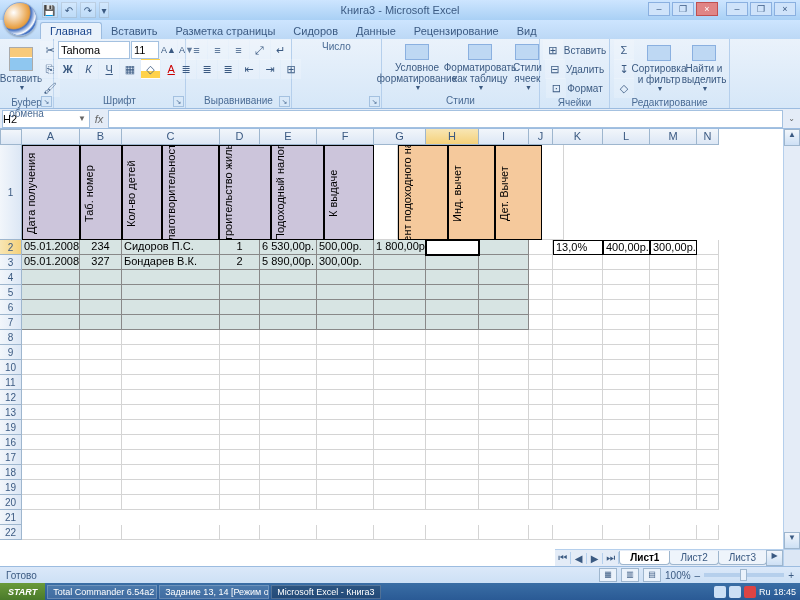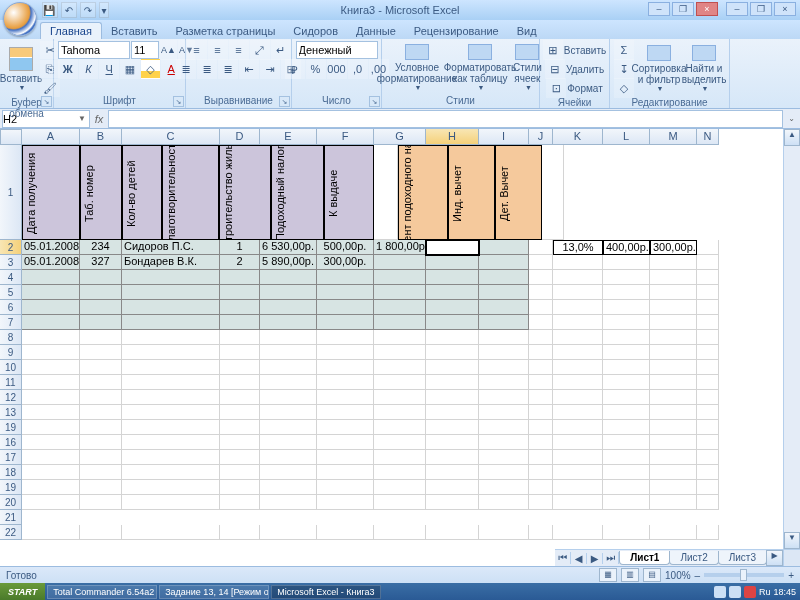--- a/index.html
+++ b/index.html
@@ -56,21 +56,21 @@
   .rowh { width:22px; background:linear-gradient(90deg,#f2f6fb,#dce7f5); border-right:1px solid #9eb6ce; border-bottom:1px solid #9eb6ce; text-align:center; font-size:10px; color:#3b5a82;}
   .rowh.sel { background:linear-gradient(90deg,#f8e6b4,#f5d17a);}
   .cell { border-right:1px solid #d4d4d4; border-bottom:1px solid #d4d4d4; font-size:11px; padding:0 2px; overflow:hidden; white-space:nowrap; color:#000; background:#fff;}
   .cell.hdr { background:#ccc5db; border:1px solid #000; font-weight:normal; }
   .cell.hdrK { background:#f5c99c; border:1px solid #000;}
   .cell.data { background:#d7e4e3; border-right:1px solid #888; border-bottom:1px solid #888;}
   .cell.dataK { background:#fff; border:1px solid #000;}
   .cell.emptyd { background:#d7e4e3; border-right:1px solid #888; border-bottom:1px solid #888;}
   .vert { writing-mode: vertical-rl; transform: rotate(180deg); text-align:center; display:flex; align-items:center; justify-content:center; height:95px; font-size:11px;}
   .cell.active { background:#fff; outline:2px solid #000; outline-offset:-1px; position:relative; z-index:2;}
-  .right { text-align:center;}
+  .right { text-align:left;}
   .center { text-align:center;}
 
   .vscroll { position:absolute; top:0; right:0; width:17px; bottom:17px; background:#e4ecf7; border-left:1px solid #b5cfec;}
   .vscroll .sbtn, .hscroll .sbtn { background:linear-gradient(#f2f6fb,#cde0f5); border:1px solid #9eb6ce; text-align:center; font-size:8px; color:#3b5a82;}
   .vscroll .sbtn { height:17px; width:100%;}
   .hscroll { position:absolute; bottom:0; height:17px; right:17px; background:#e4ecf7; border-top:1px solid #b5cfec; display:flex;}
   .sheet-tabs { display:flex; align-items:center; font-size:10px;}
   .sheet-tabs .nav { width:16px; text-align:center; border-right:1px solid #b5cfec; color:#3b5a82;}
   .stab { padding:1px 10px; background:#eef4fb; border:1px solid #9eb6ce; border-top:none; margin-right:-1px; color:#3b5a82; border-radius:0 0 4px 4px;}
   .stab.active { background:#fff; font-weight:bold; color:#000;}
@@ -186,32 +186,20 @@
         <div class="smbtn">⇤</div>
         <div class="smbtn">⇥</div>
         <div class="smbtn">⊞</div>
       </div>
     </div>
     <div class="group-label">Выравнивание</div>
     <div class="dialoglauncher">↘</div>
   </div>
 
   <div class="group" style="width:90px">
-    <div class="group-body row3">
-      <div>
-          <input class="combo" style="width: 82px;" value="Денежный">
-        </div>
-      <div>
-        <div class="smbtn">₽</div>
-        <div class="smbtn">%</div>
-        <div class="smbtn">000</div>
-        <div class="smbtn">,0</div>
-        <div class="smbtn">,00</div>
-      </div>
-    </div>
     <div class="group-label">Число</div>
     <div class="dialoglauncher">↘</div>
   </div>
 
   <div class="group" style="width:158px">
     <div class="group-body">
       <div class="bigbtn" style="width:62px">
         <div class="ico ico-generic"></div>
         <span>Условное форматирование</span>
           <span class="split-arrow">▼</span>

